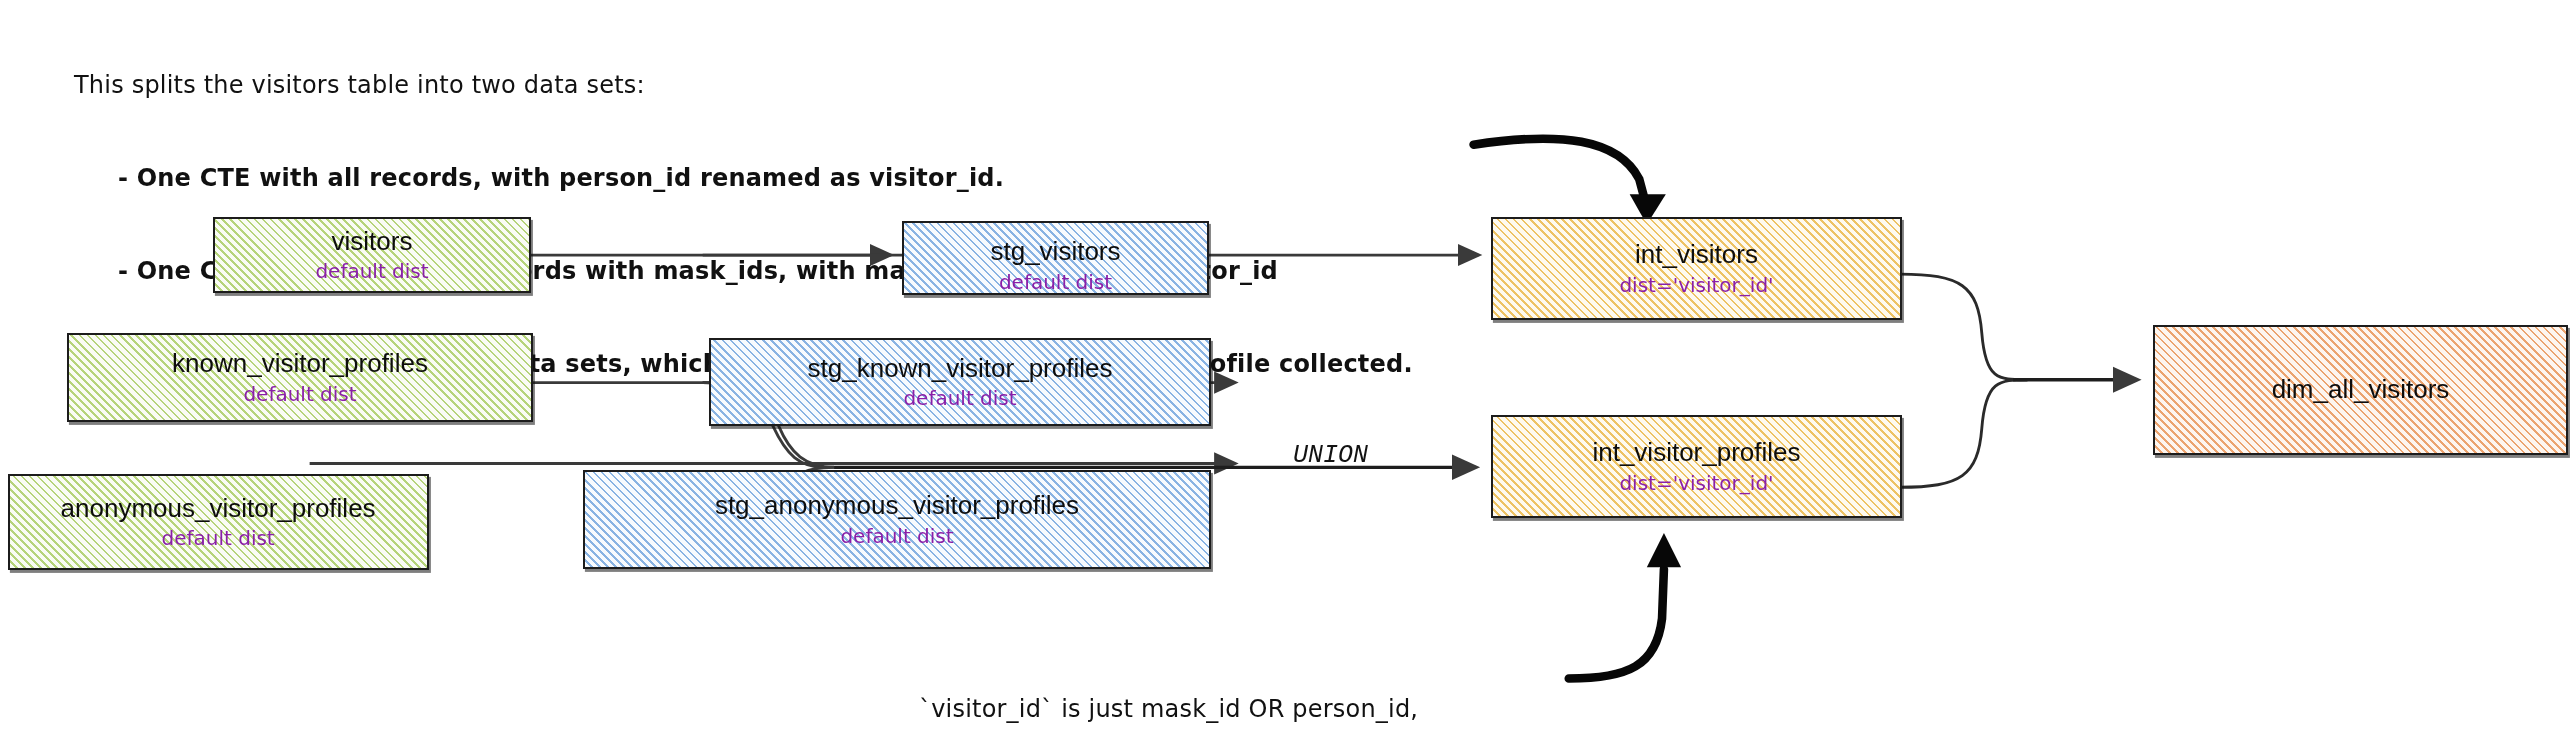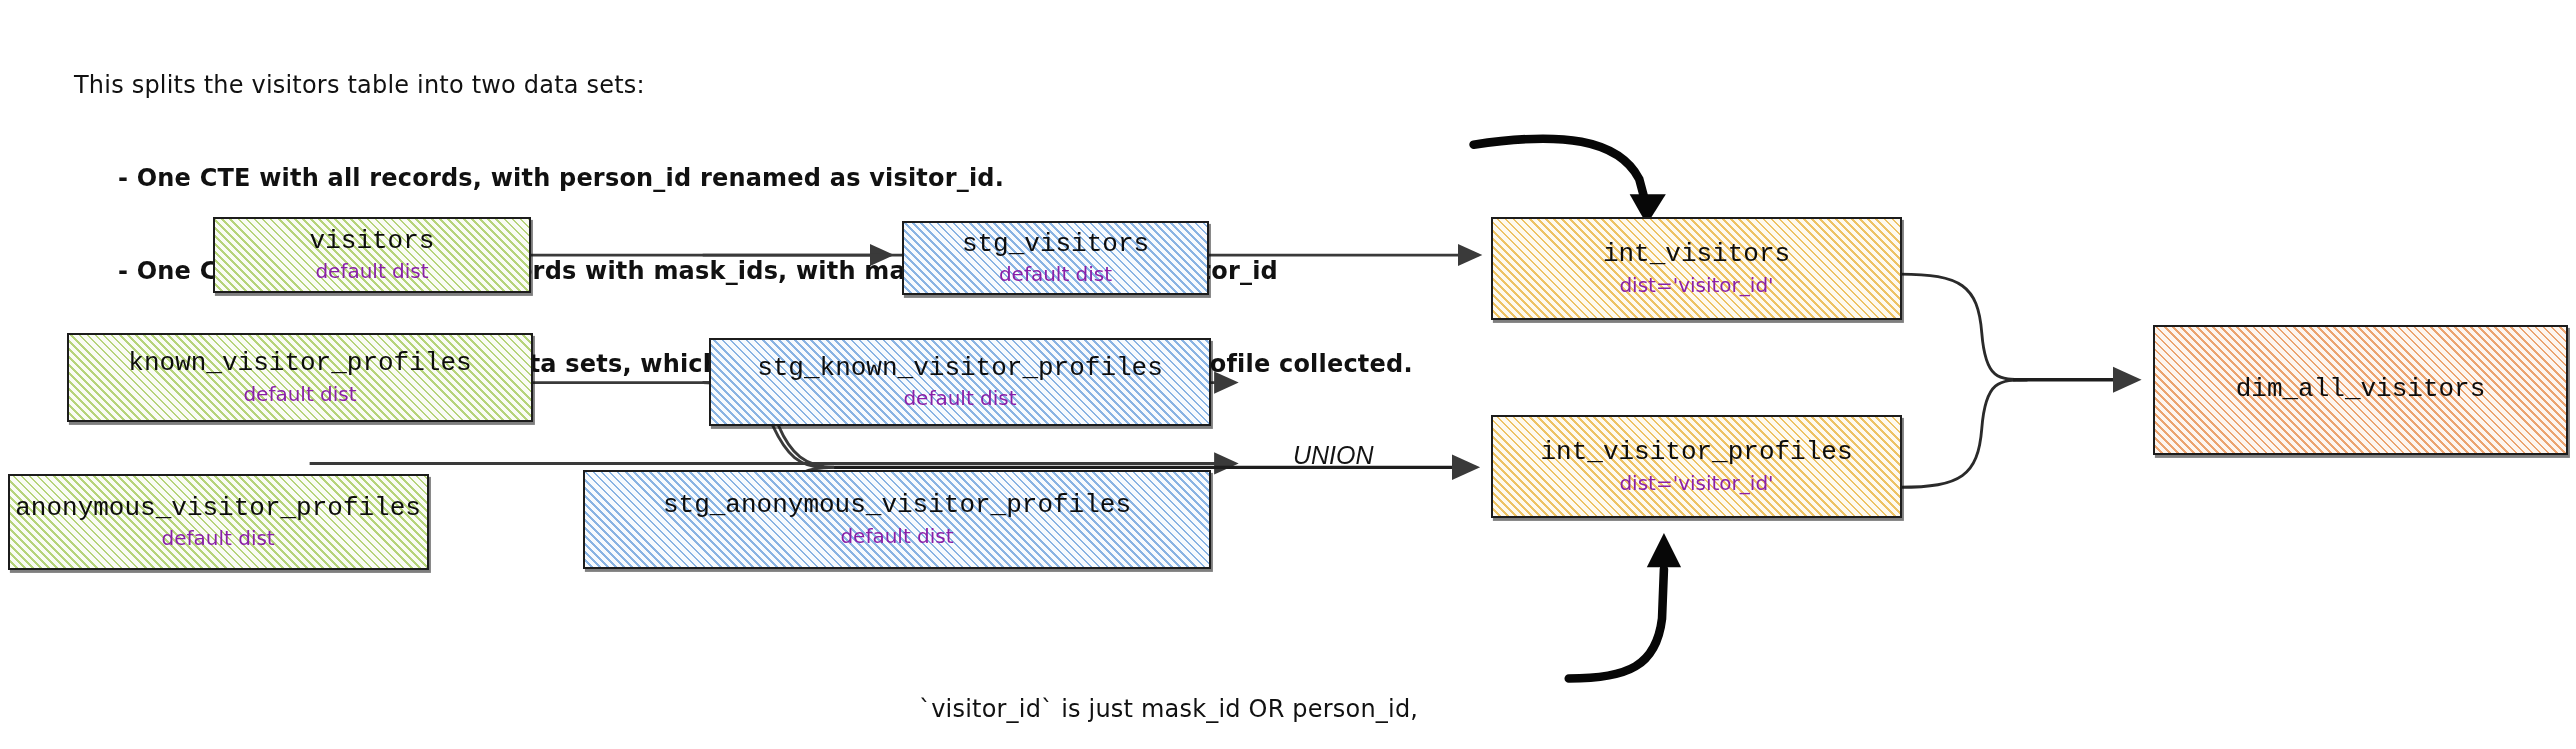--- a/index.html
+++ b/index.html
@@ -28,21 +28,21 @@
   
   .node{
     position:absolute;
     box-sizing:border-box;
     border:2.4px solid #1c1c1c;
     display:flex;flex-direction:column;
     align-items:center;justify-content:center;
     box-shadow:1.9px 2.9px 0 rgba(20,20,20,.55);
   }
   .node .title{
-    font-family:Liberation Mono, monospace;
+    font-family:Liberation Sans, sans-serif;
     font-size:26px;color:#0d0d0d;line-height:1.05;white-space:nowrap;
   }
   .node .sub{
     font-family:"DejaVu Sans", sans-serif;
     font-size:20px;color:#8a1fa8;line-height:1.05;margin-top:6.7px;white-space:nowrap;
   }
   .node.nosub .title{margin:0;}
 
   
   .green{
@@ -66,21 +66,21 @@
   .orange{
     background-color:#f6cdae;
     background-image:repeating-linear-gradient(45deg,
        rgba(255,255,255,.82) 0px, rgba(255,255,255,.82) 3.8px,
        rgba(226,130,60,.55) 3.8px, rgba(226,130,60,.55) 5.7px);
   }
 
   
   .edge-label{
     position:absolute;
-    font-family:Liberation Sans, sans-serif;
+    font-family:Liberation Mono, monospace;
     font-style:italic;
     font-size:25px;color:#131313;white-space:nowrap;
   }
 
   svg.wires{position:absolute;left:0;top:0;width:2576px;height:749px;overflow:visible;}
 </style>
 </head>
 <body>
 
 <div class="stage">
@@ -146,21 +146,21 @@
   <div class="node green" style="left:67px;top:333px;width:466px;height:89px;">
     <div class="title">known_visitor_profiles</div>
     <div class="sub">default dist</div>
   </div>
 
   <div class="node green" style="left:7.6px;top:474px;width:421px;height:96px;">
     <div class="title">anonymous_visitor_profiles</div>
     <div class="sub">default dist</div>
   </div>
 
-  <div class="node blue" style="left:902px;top:221px;width:307px;height:74px;">
+  <div class="node blue" style="left:902px;top:221px;width:307px;height:74px;justify-content:flex-end;">
     <div class="title">stg_visitors</div>
     <div class="sub">default dist</div>
   </div>
 
   <div class="node blue" style="left:709px;top:338px;width:502px;height:88px;">
     <div class="title">stg_known_visitor_profiles</div>
     <div class="sub">default dist</div>
   </div>
 
   <div class="node blue" style="left:583px;top:470px;width:628px;height:99px;">

